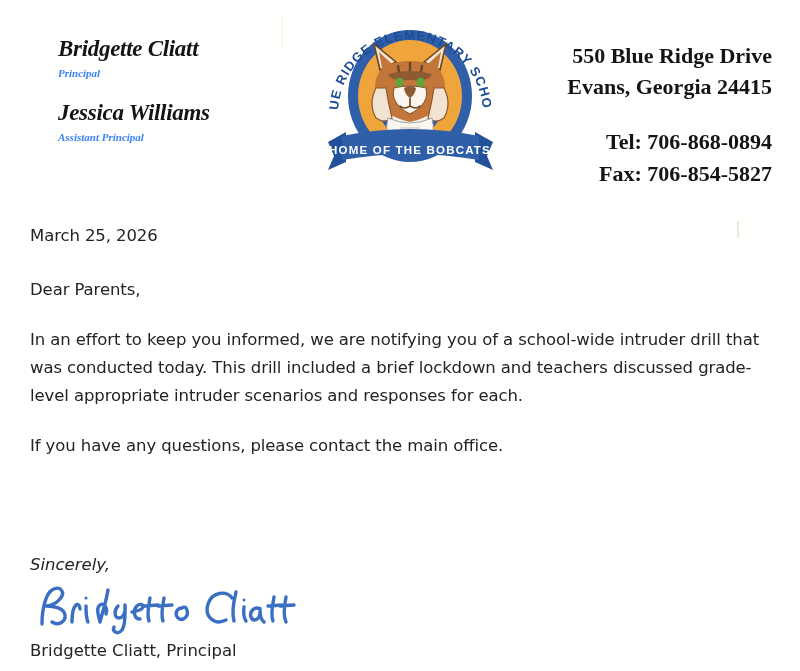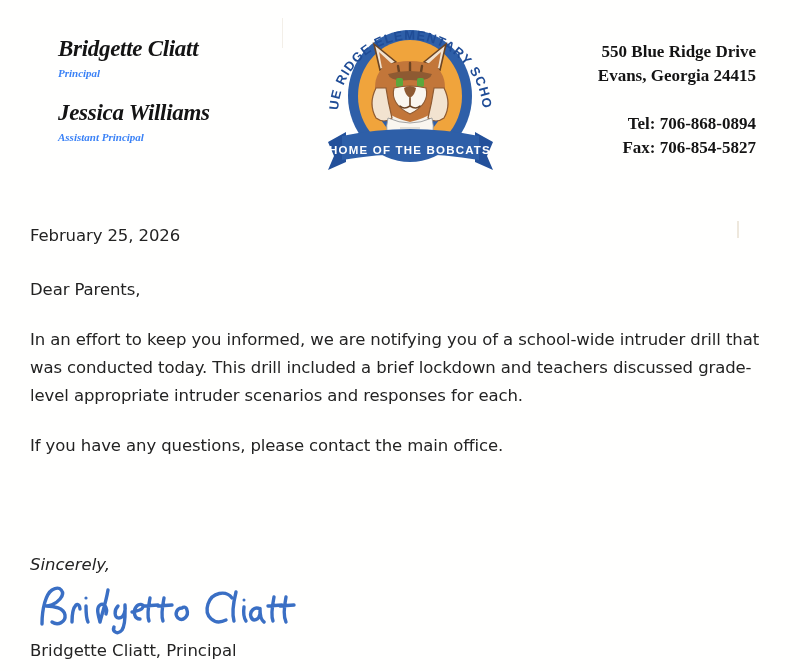--- a/index.html
+++ b/index.html
@@ -19,21 +19,21 @@
 
   .page {
     position: absolute;
     inset: 0;
     background: #fffffe;
   }
 
   
   .letterhead {
     position: absolute;
-    top: 0; left: 0; right: 16px;
+    top: 0; left: 0; right: 0;
     height: 200px;
   }
 
   .names-block {
     position: absolute;
     left: 58px;
     top: 36px;
     width: 240px;
   }
   .admin-name {
@@ -58,21 +58,21 @@
   }
   .admin-group + .admin-group { margin-top: 20px; }
 
   .address-block {
     position: absolute;
     right: 28px;
     top: 40px;
     text-align: right;
     font-family: "Liberation Serif", serif;
     font-weight: bold;
-    font-size: 17px;
+    font-size: 22px;
     line-height: 1.42;
     color: #141414;
     white-space: nowrap;
   }
   .address-block .phone-group { margin-top: 24px; }
 
   
   .logo-wrap {
     position: absolute;
     left: 318px;
@@ -208,21 +208,21 @@
       <div>550 Blue Ridge Drive</div>
       <div>Evans, Georgia 24415</div>
       <div class="phone-group">
         <div>Tel: 706-868-0894</div>
         <div>Fax: 706-854-5827</div>
       </div>
     </div>
   </div>
 
   <div class="letter-body">
-    <p class="letter-date">February 25, 2026</p>
+    <p class="letter-date">March 25, 2026</p>
     <p class="letter-salutation">Dear Parents,</p>
     <p class="letter-para">In an effort to keep you informed, we are notifying you of a school-wide intruder drill that was conducted today. This drill included a brief lockdown and teachers discussed grade-level appropriate intruder scenarios and responses for each.</p>
     <p class="letter-para last">If you have any questions, please contact the main office.</p>
   </div>
 
   <div class="closing-block">
     <p class="closing-word">Sincerely,</p>
 
     <div class="signature">
       <svg viewBox="0 0 260 56" xmlns="http://www.w3.org/2000/svg">

